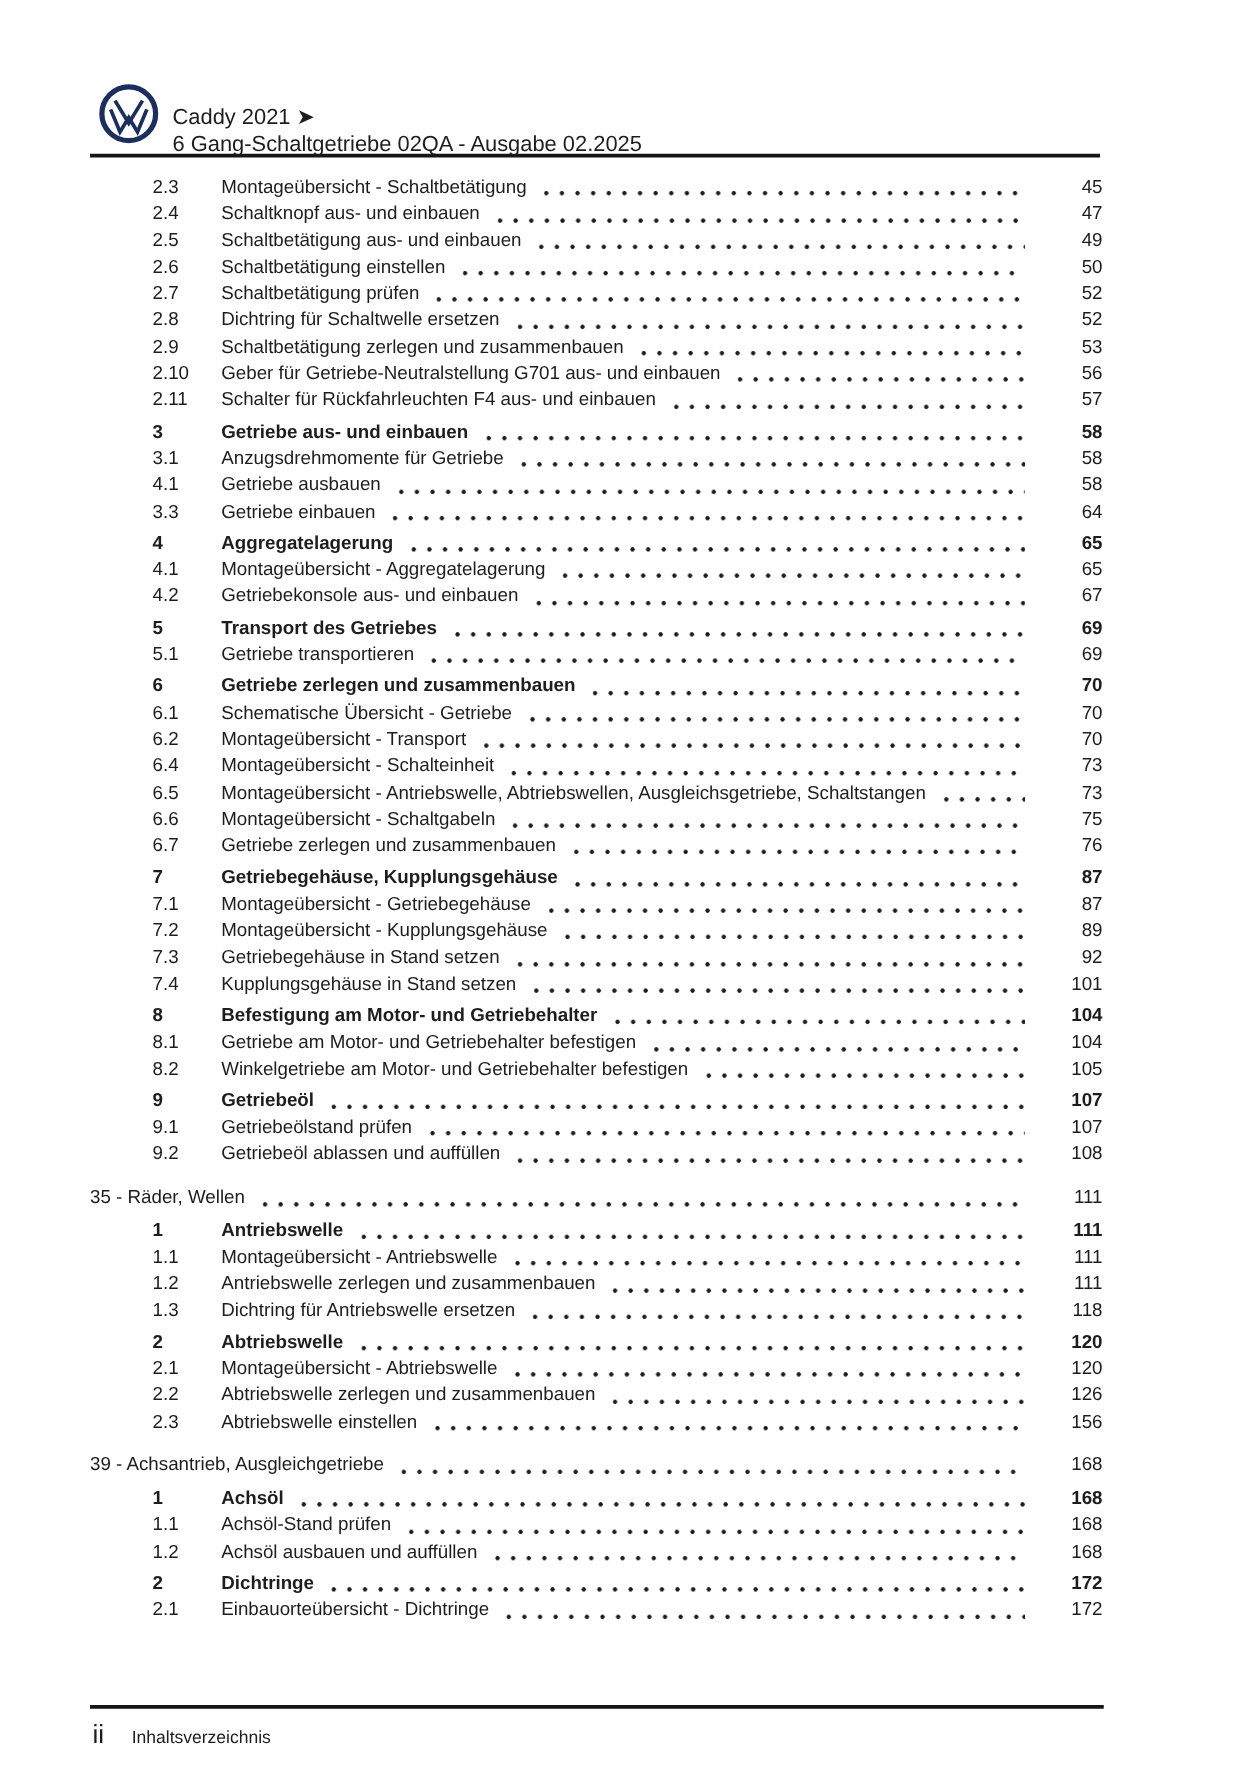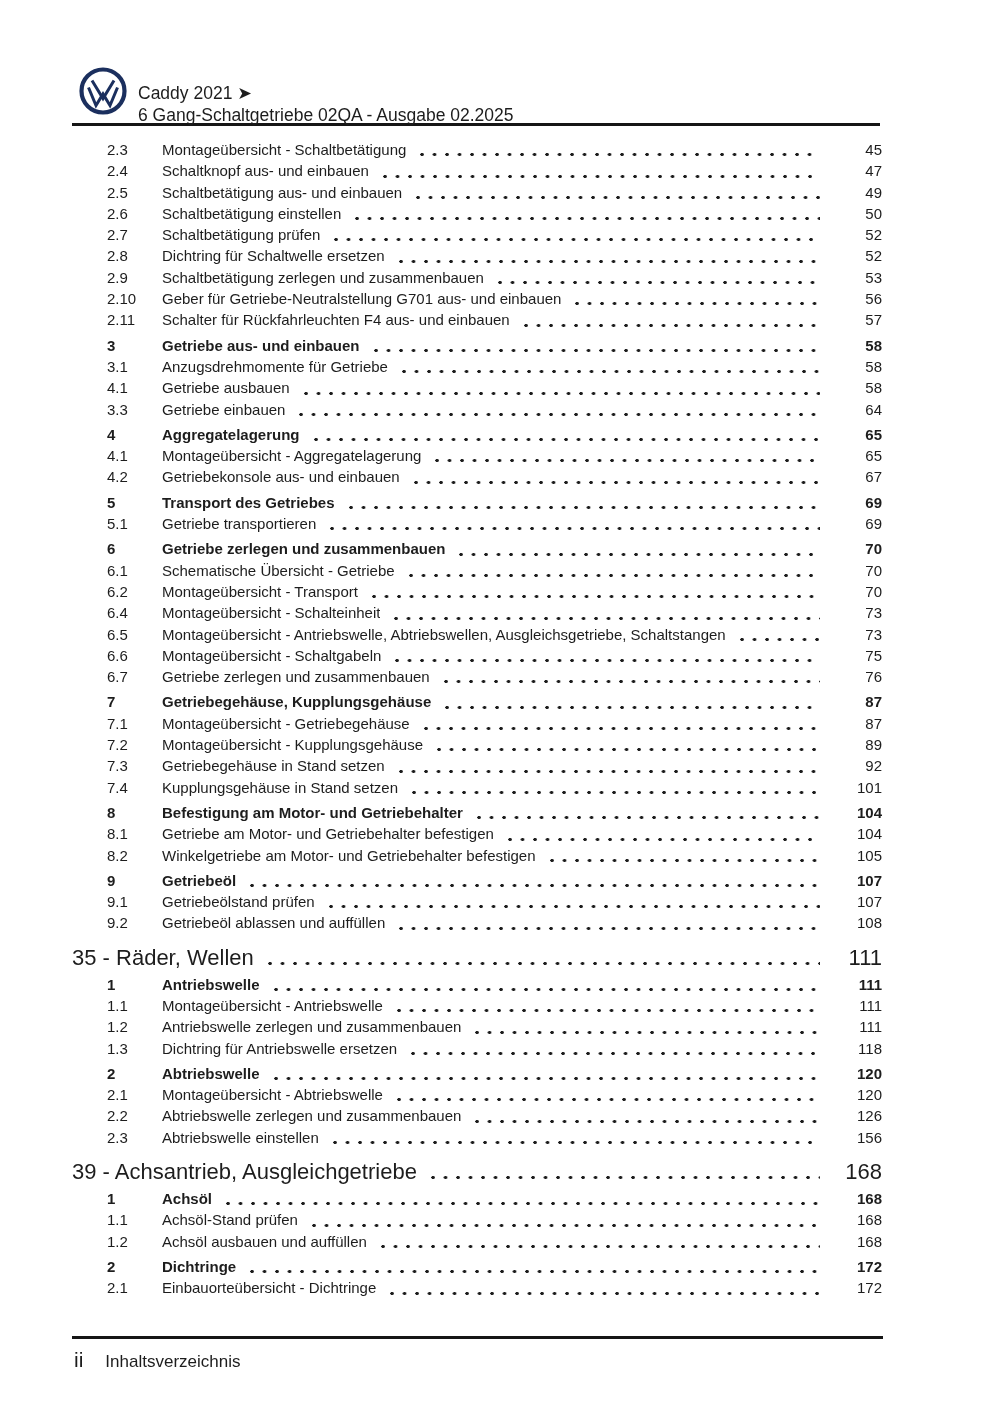--- a/index.html
+++ b/index.html
@@ -47,21 +47,21 @@
   .toc-row {
     display: flex;
     align-items: baseline;
     font-size: 15px;
     line-height: 21.3px;
     white-space: nowrap;
   }
   .toc-row .num {
     flex: 0 0 auto;
     width: 55px;
-    margin-left: 35px;
+    margin-left: 50px;
   }
   .toc-row .title {
     flex: 0 1 auto;
     overflow: hidden;
   }
   .toc-row .leader {
     flex: 1 1 0;
     align-self: flex-end;
     height: 5px;
     min-width: 10px;
@@ -73,45 +73,45 @@
   .toc-row .page-num {
     flex: 0 0 auto;
     width: 50px;
     text-align: right;
   }
   .toc-row.section {
     font-weight: bold;
     margin-top: 4px;
   }
   .toc-row.chapter {
-    font-size: 22px;
+    font-size: 15px;
     line-height: 25px;
     margin-top: 11px;
     margin-bottom: 1px;
   }
   .toc-row.chapter .leader {
     margin-bottom: 4px;
   }
 
   
   .footer {
     position: absolute;
     left: 72px; right: 116px;
-    top: 1336px;
+    top: 1364px;
     border-top: 3px solid #161616;
     padding-top: 9px;
     display: flex;
     align-items: baseline;
   }
   .footer .folio {
     font-size: 21px;
     margin-left: 2px;
   }
   .footer .footer-label {
-    font-size: 17px;
+    font-size: 14px;
     margin-left: 22px;
   }
 </style>
 </head>
 <body>
 
 <div class="page">
 
   <div class="header">
     <svg class="logo" viewBox="0 0 48 48" xmlns="http://www.w3.org/2000/svg" aria-hidden="true">

